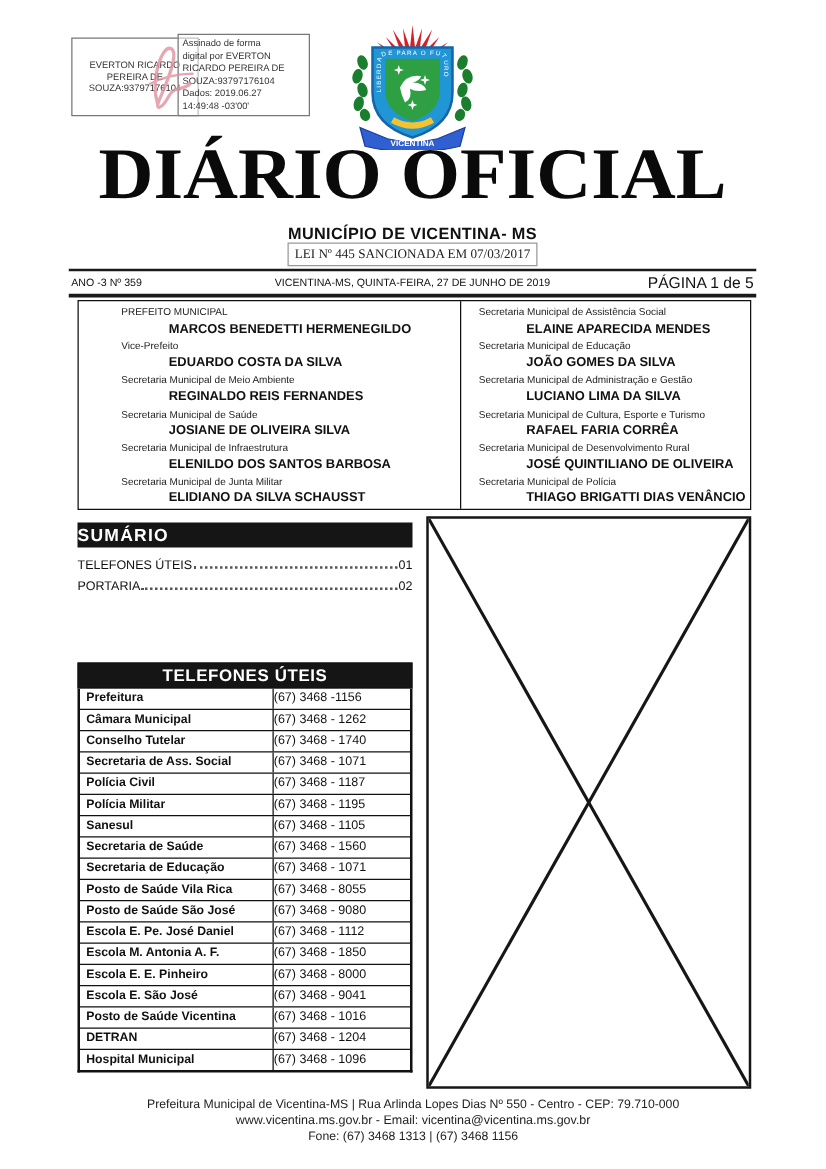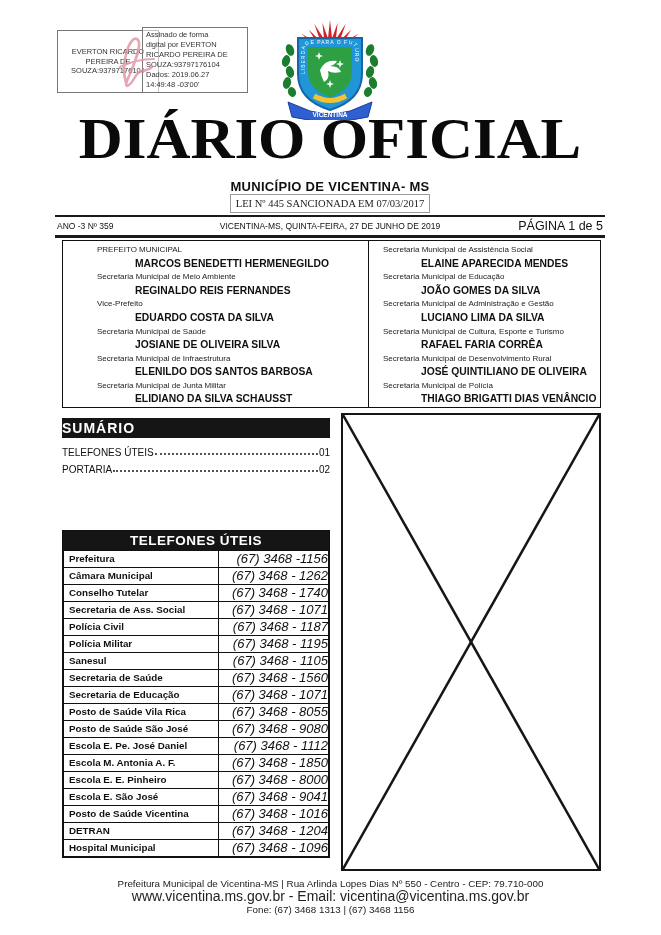--- a/index.html
+++ b/index.html
@@ -60,27 +60,27 @@
   
   .ph-bar { left:62px; top:530px; width:268px; height:21px; background:#151515;
             border:1.5px solid #111; color:#fff; font-weight:bold; font-size:13.5px;
             line-height:19px; text-align:center; letter-spacing:.5px; }
   .ph-table { left:62px; top:551px; width:268px; border:2px solid #111; border-top:none;
               background:#fff; }
   .p-row { display:grid; grid-template-columns:155px 1fr; border-top:1.5px solid #111; }
   .p-row:first-child { border-top:none; }
   .p-name { border-right:1.5px solid #111; font-weight:bold; font-size:9.8px;
             padding:2px 0 2px 5px; line-height:12px; white-space:nowrap; }
-  .p-phone { font-style:italic; font-size:13px; text-align:right; padding:2px 0;
+  .p-phone { font-size:10px; text-align:left; padding:2px 0;
              line-height:12px; font-family:"Liberation Sans", sans-serif; }
 
   
   .footer { left:0; top:877px; width:661px; text-align:center; color:#222; }
   .footer .f1 { font-size:9.8px; line-height:13px; }
-  .footer .f2 { font-size:14px; line-height:13px; }
+  .footer .f2 { font-size:10px; line-height:13px; }
   .footer .f3 { font-size:9.8px; line-height:13px; }
 </style>
 </head>
 <body>
 
 <div class="abs sig-box1">EVERTON RICARDO
 PEREIRA DE
 SOUZA:93797176104</div>
 <div class="abs sig-box2">Assinado de forma
 digital por EVERTON
@@ -156,27 +156,27 @@
 <div class="abs rule-b"></div>
 
 <div class="abs officials">
   <div class="off-col left">
   <div class="official">
     <div class="role">PREFEITO MUNICIPAL</div>
     <div class="name">MARCOS BENEDETTI HERMENEGILDO</div>
   </div>
 
   <div class="official">
+    <div class="role">Vice-Prefeito</div>
+    <div class="name">EDUARDO COSTA DA SILVA</div>
+  </div>
+
+  <div class="official">
     <div class="role">Secretaria Municipal de Meio Ambiente</div>
     <div class="name">REGINALDO REIS FERNANDES</div>
-  </div>
-
-  <div class="official">
-    <div class="role">Vice-Prefeito</div>
-    <div class="name">EDUARDO COSTA DA SILVA</div>
   </div>
 
   <div class="official">
     <div class="role">Secretaria Municipal de Saúde</div>
     <div class="name">JOSIANE DE OLIVEIRA SILVA</div>
   </div>
 
   <div class="official">
     <div class="role">Secretaria Municipal de Infraestrutura</div>
     <div class="name">ELENILDO DOS SANTOS BARBOSA</div>

